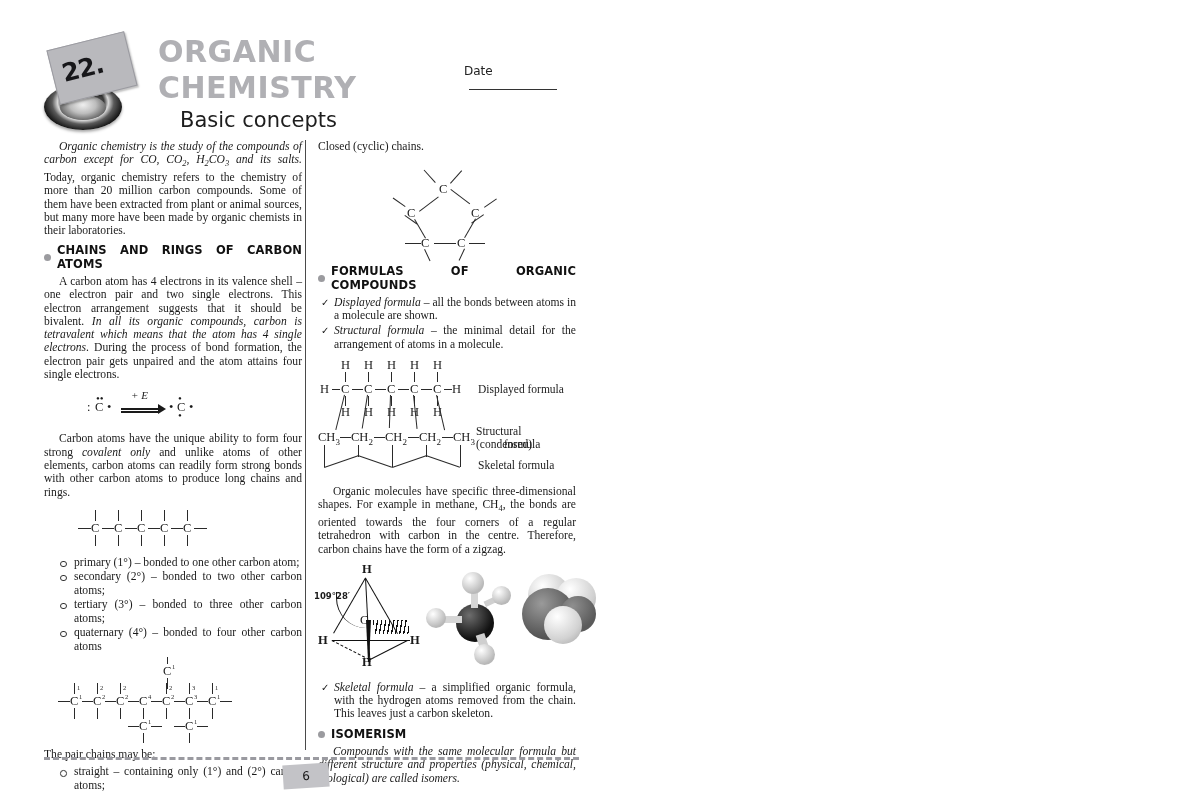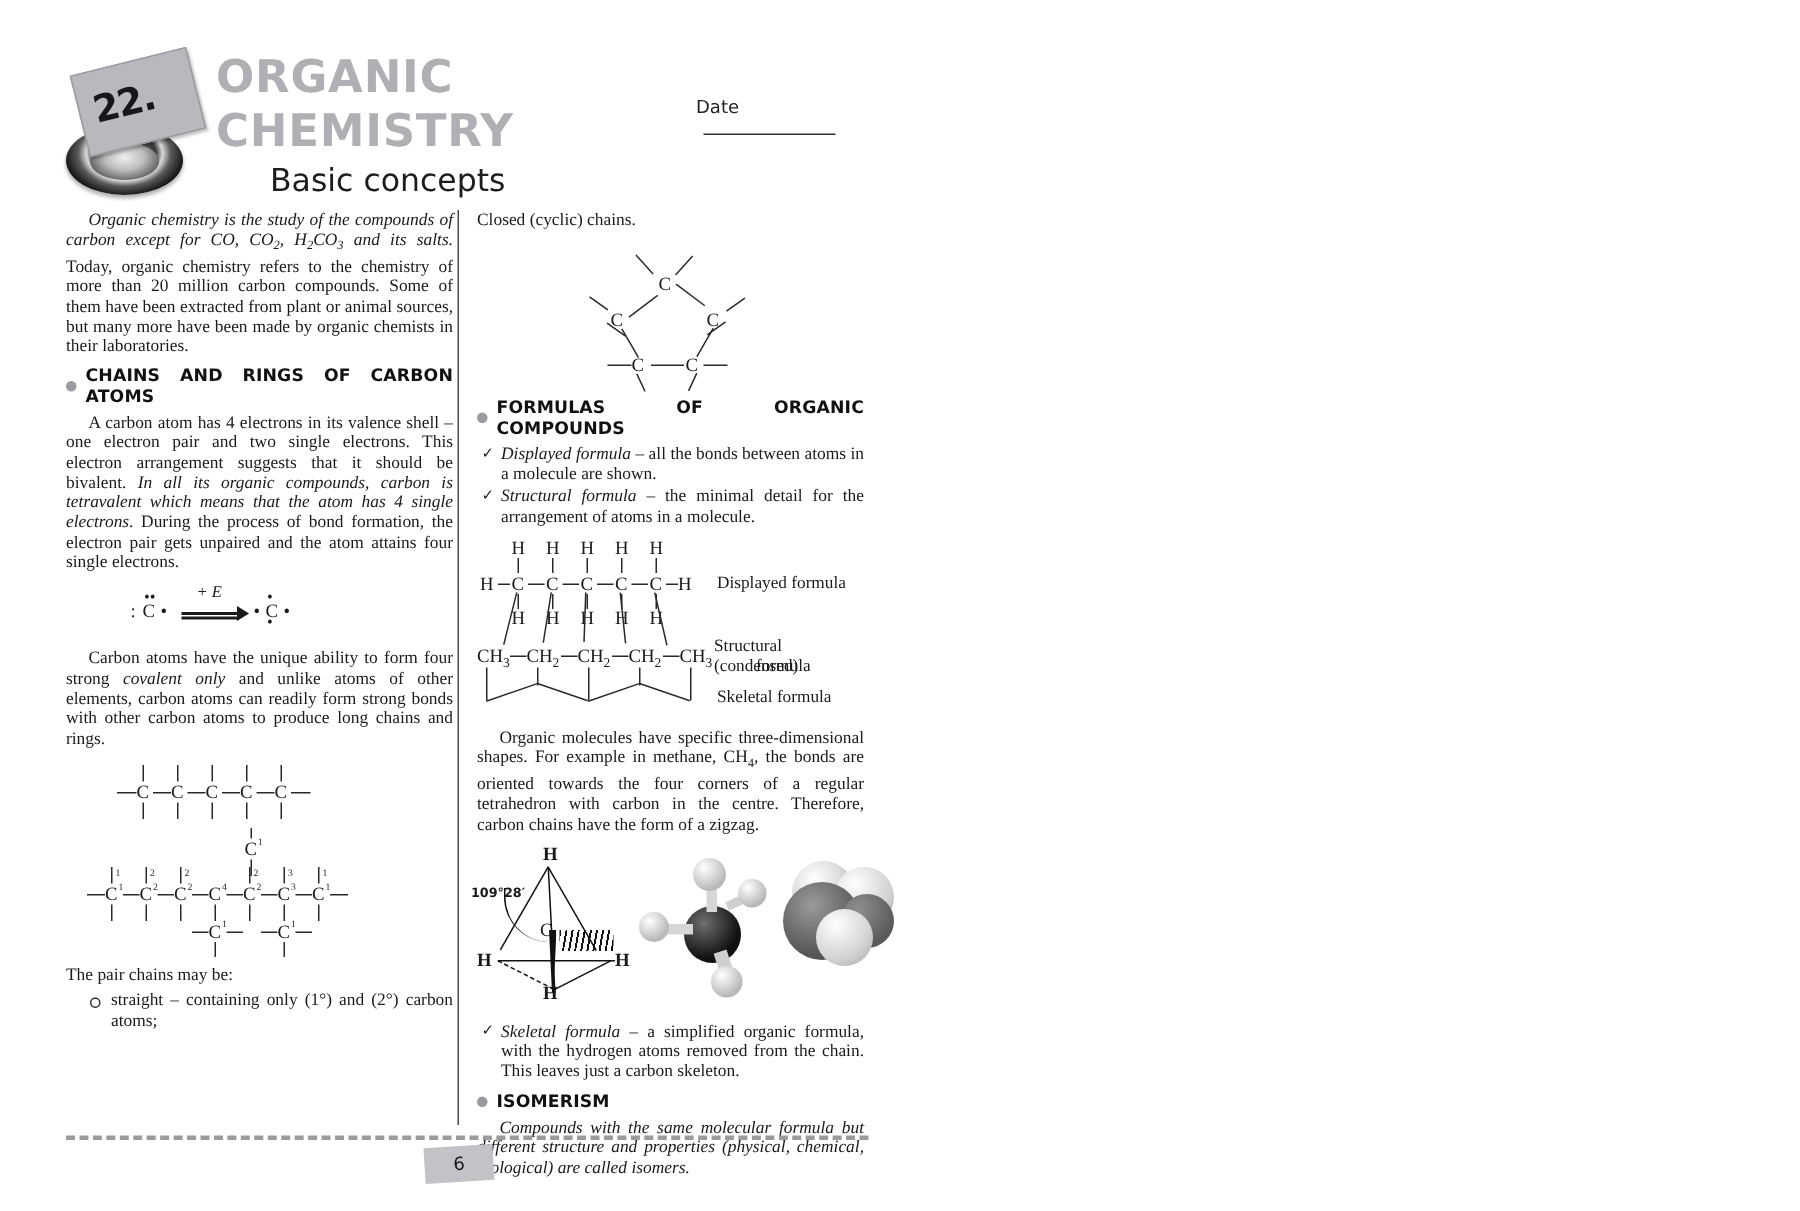--- a/index.html
+++ b/index.html
@@ -24,21 +24,21 @@
         border-radius:50%;
         background:radial-gradient(ellipse at 50% 40%, #8d8d8d 0%, #3a3a3a 38%, #d9d9d9 46%, #5a5a5a 56%, #171717 72%, #4a4a4a 88%, #202020 100%);
         box-shadow:0 2px 3px rgba(0,0,0,.35);}
   .disc2{position:absolute;left:20px;top:57px;width:46px;height:25px;border-radius:50%;
         background:radial-gradient(ellipse at 50% 40%,#efefef 0%,#bdbdbd 40%,#6e6e6e 70%,#2a2a2a 100%);}
   .tag{position:absolute;left:12px;top:2px;width:78px;height:54px;
        background:#b9b9bd;border:1px solid #9a9aa0;transform:rotate(-14deg);
        box-shadow:1px 2px 2px rgba(0,0,0,.25);}
   .tag span{position:absolute;left:9px;top:11px;font-family:"DejaVu Sans",sans-serif;
        font-weight:bold;font-size:25px;color:#17171a;letter-spacing:-1px;}
-  .ttl1,.ttl2{position:absolute;left:104px;font-family:"DejaVu Sans",sans-serif;
+  .ttl1,.ttl2{position:absolute;left:118px;font-family:"DejaVu Sans",sans-serif;
        font-weight:bold;font-size:30px;letter-spacing:.5px;color:#b0b0b4;}
   .ttl1{top:6px;}
   .ttl2{top:42px;}
   .ttl3{position:absolute;left:140px;top:80px;font-family:"DejaVu Sans",sans-serif;
        font-size:21px;color:#1d1d1d;}
   .datebox{position:absolute;left:424px;top:36px;font-family:"DejaVu Sans",sans-serif;font-size:12px;color:#222;}
   .datebox i{display:inline-block;width:88px;border-bottom:1.3px solid #333;height:11px;margin-left:5px;}
 
   
   .col{position:absolute;top:140px;width:258px;font-size:11.6px;line-height:13.3px;text-align:justify;}
@@ -150,20 +150,26 @@
         <div class="bv" style="left:40px;top:3px;height:11px;"></div>
           <div class="bv" style="left:40px;top:28px;height:11px;"></div>
         <div class="bv" style="left:63px;top:3px;height:11px;"></div>
           <div class="bv" style="left:63px;top:28px;height:11px;"></div>
         <div class="bv" style="left:86px;top:3px;height:11px;"></div>
           <div class="bv" style="left:86px;top:28px;height:11px;"></div>
         <div class="bv" style="left:109px;top:3px;height:11px;"></div>
           <div class="bv" style="left:109px;top:28px;height:11px;"></div>
       </div>
 
+      <ul class="circ">
+        <li>primary (1°) – bonded to one other carbon atom;</li>
+        <li>secondary (2°) – bonded to two other carbon atoms;</li>
+        <li>tertiary (3°) – bonded to three other carbon atoms;</li>
+        <li>quaternary (4°) – bonded to four other carbon atoms</li>
+      </ul>
 
       <div class="fig chem" style="width:240px;height:78px;margin:9px auto 6px 14px;">
 
         <span class="cx" style="left:105px;top:2px;">C</span>
           <span class="sups" style="left:114px;top:1px;">1</span>
         <div class="bv" style="left:109px;top:-6px;height:7px;"></div>
         <div class="bv" style="left:109px;top:15px;height:11px;"></div>
 
         <div class="bh" style="left:0px;top:38px;width:12px;"></div>
         <span class="cx" style="left:12px;top:32px;">C</span>

